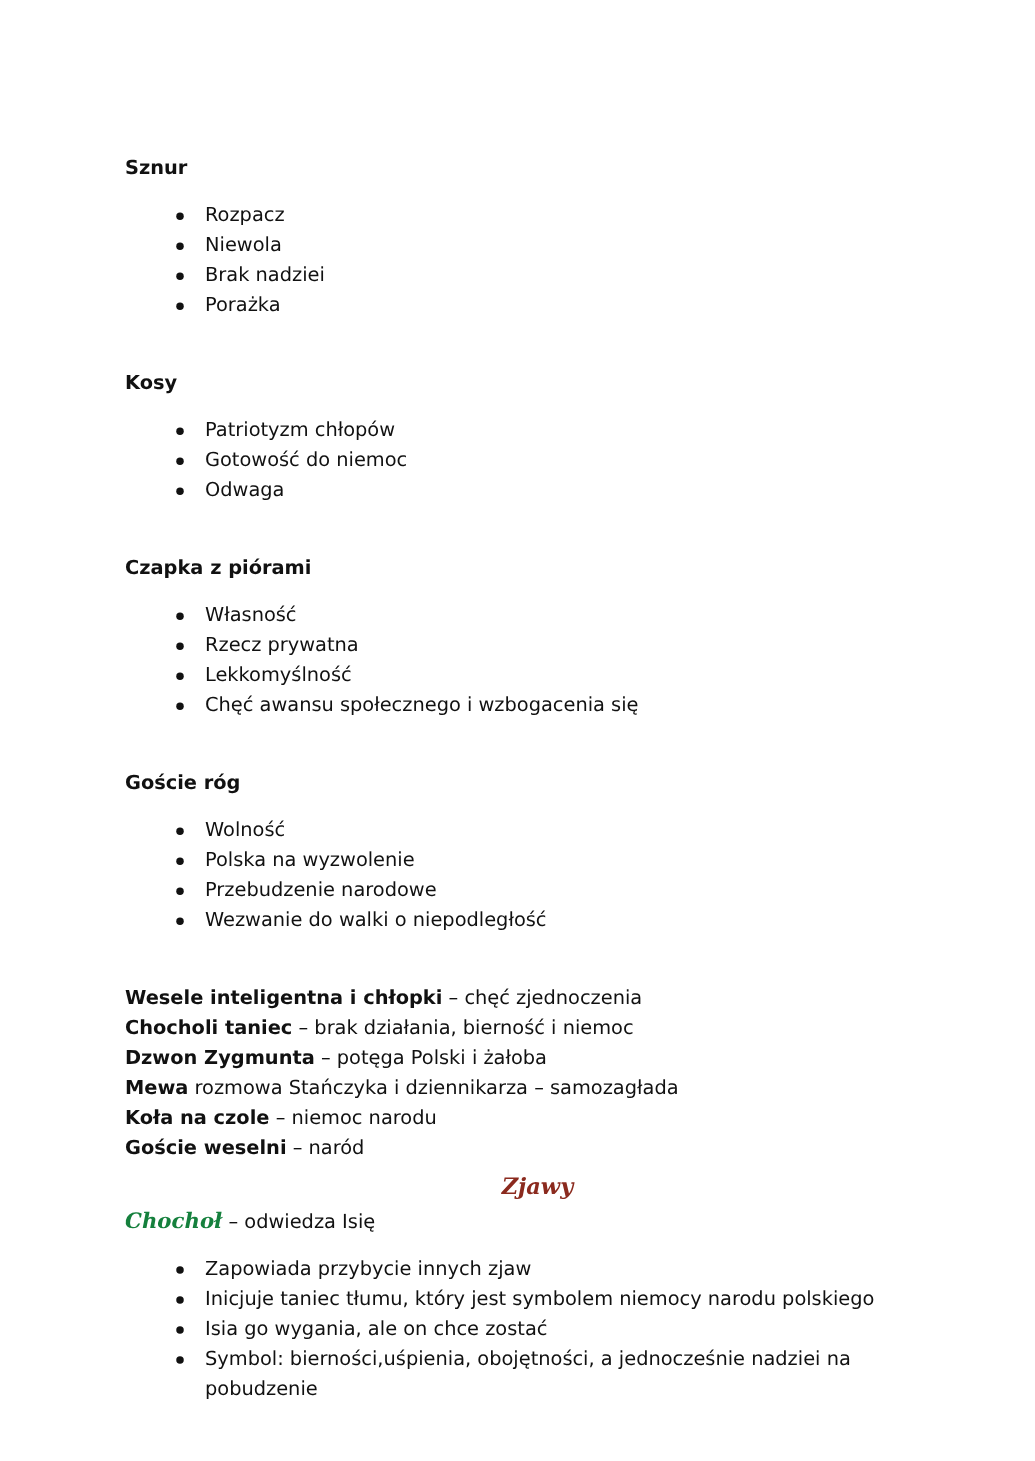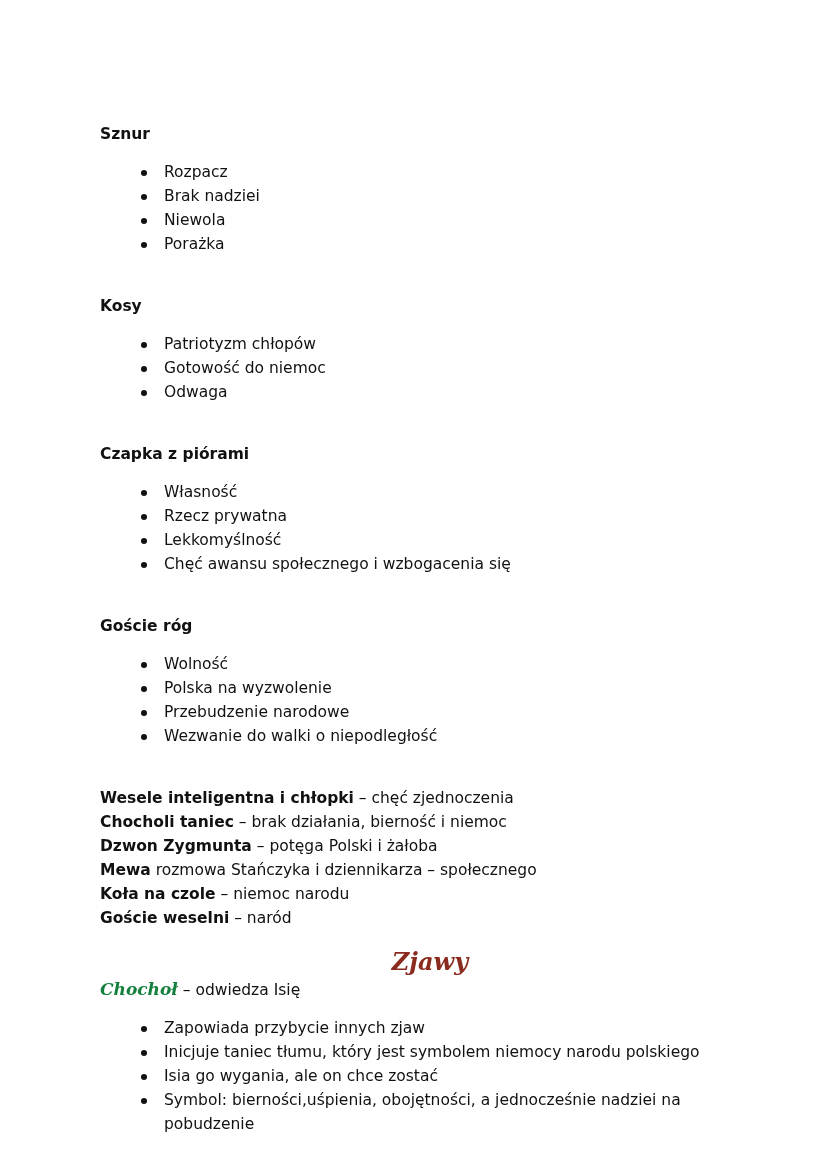--- a/index.html
+++ b/index.html
@@ -15,37 +15,37 @@
     ul.bullets li { position: relative; padding-left: 50px; line-height: 24px; }
     ul.bullets li::before {
       content: ""; position: absolute; left: 27px; top: 10px;
       width: 6px; height: 6px; border-radius: 50%; background: #111;
     }
     .gap { height: 24px; }
     .line { line-height: 24px; white-space: nowrap; }
     .line b { font-weight: bold; text-align: right; }
     .section-title {
       text-align: center; color: #8b2a1e; font-style: italic; font-weight: bold;
-      font-family: "DejaVu Serif", serif; font-size: 24px; line-height: 30px;
-      margin-top: 17px; padding-left: 20px;
+      font-family: "DejaVu Serif", serif; font-size: 18px; line-height: 30px;
+      margin-top: 5px; padding-left: 20px;
     }
     .ghost-title { color: #15803d; font-style: italic; font-weight: bold;
       font-family: "DejaVu Serif", serif; font-size: 17px; }
   </style>
 </head>
 <body>
 
 <div class="page">
 
   <section>
     <div class="heading">Sznur</div>
     <ul class="bullets">
       <li>Rozpacz</li>
+      <li>Niewola</li>
       <li>Brak nadziei</li>
-      <li>Niewola</li>
       <li>Porażka</li>
     </ul>
   </section>
   <div class="gap"></div>
 
   <section>
     <div class="heading">Kosy</div>
     <ul class="bullets">
       <li>Patriotyzm chłopów</li>
       <li>Gotowość do niemoc</li>
@@ -73,21 +73,21 @@
       <li>Przebudzenie narodowe</li>
       <li>Wezwanie do walki o niepodległość</li>
     </ul>
   </section>
   <div class="gap"></div>
 
   <section>
     <div class="line"><b>Wesele inteligentna i chłopki</b><span> – chęć zjednoczenia</span></div>
     <div class="line"><b>Chocholi taniec</b><span> – brak działania, bierność i niemoc</span></div>
     <div class="line"><b>Dzwon Zygmunta</b><span> – potęga Polski i żałoba</span></div>
-    <div class="line"><b>Mewa</b><span> rozmowa Stańczyka i dziennikarza – społecznego</span></div>
+    <div class="line"><b>Mewa</b><span> rozmowa Stańczyka i dziennikarza – samozagłada</span></div>
     <div class="line"><b>Koła na czole</b><span> – niemoc narodu</span></div>
     <div class="line"><b>Goście weselni</b><span> – naród</span></div>
   </section>
 
   <div class="section-title">Zjawy</div>
   <section>
     <div class="line"><span class="ghost-title">Chochoł</span><span> – odwiedza Isię</span></div>
     <ul class="bullets">
       <li>Zapowiada przybycie innych zjaw</li>
       <li>Inicjuje taniec tłumu, który jest symbolem niemocy narodu polskiego</li>

